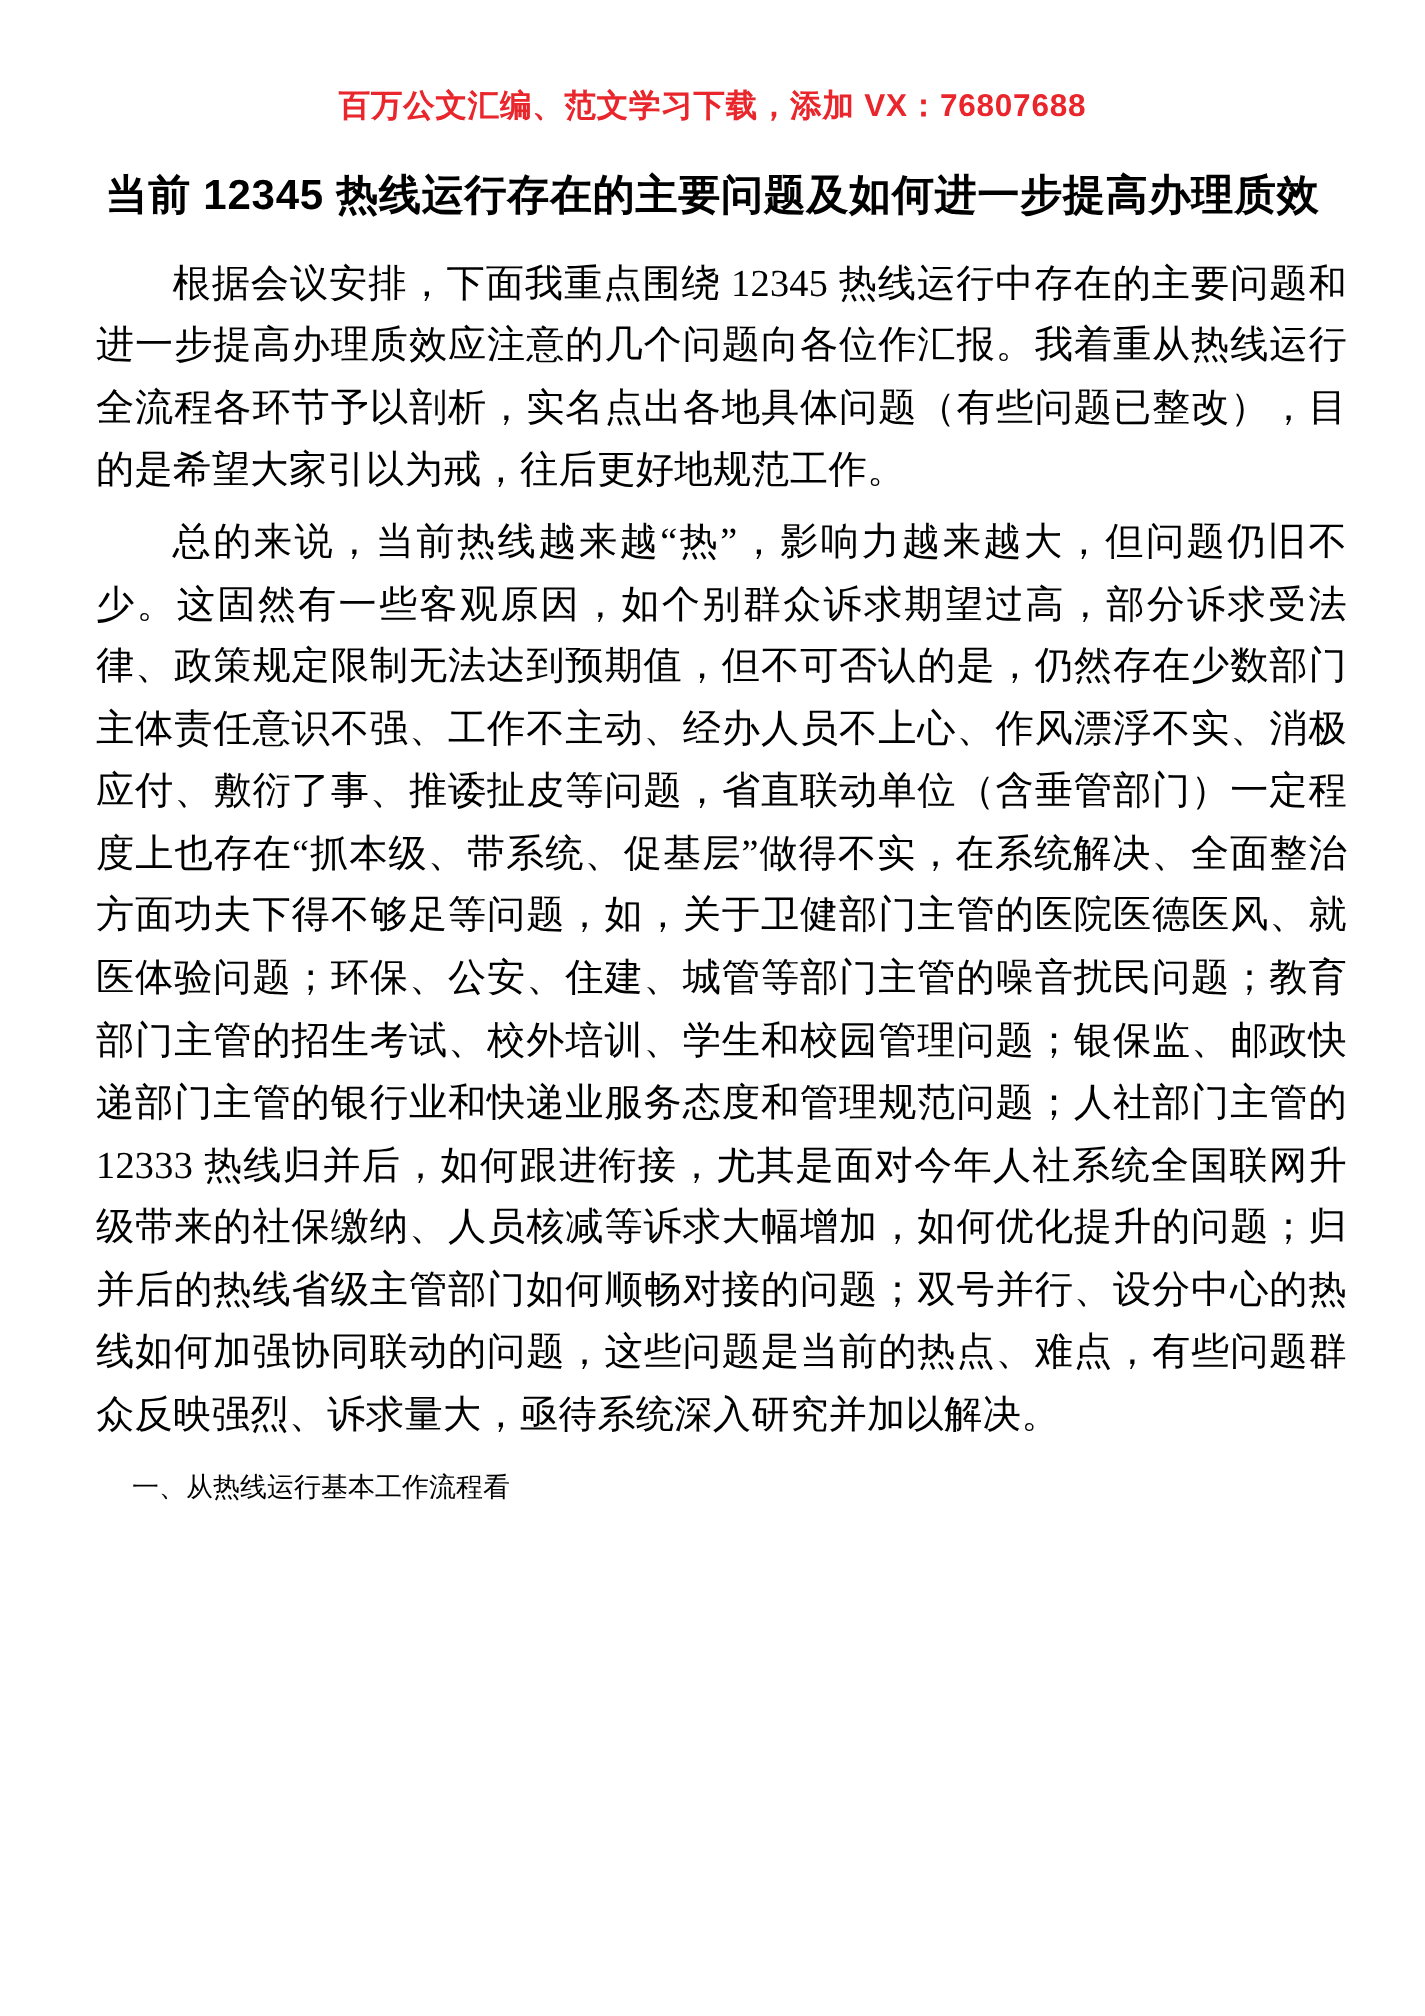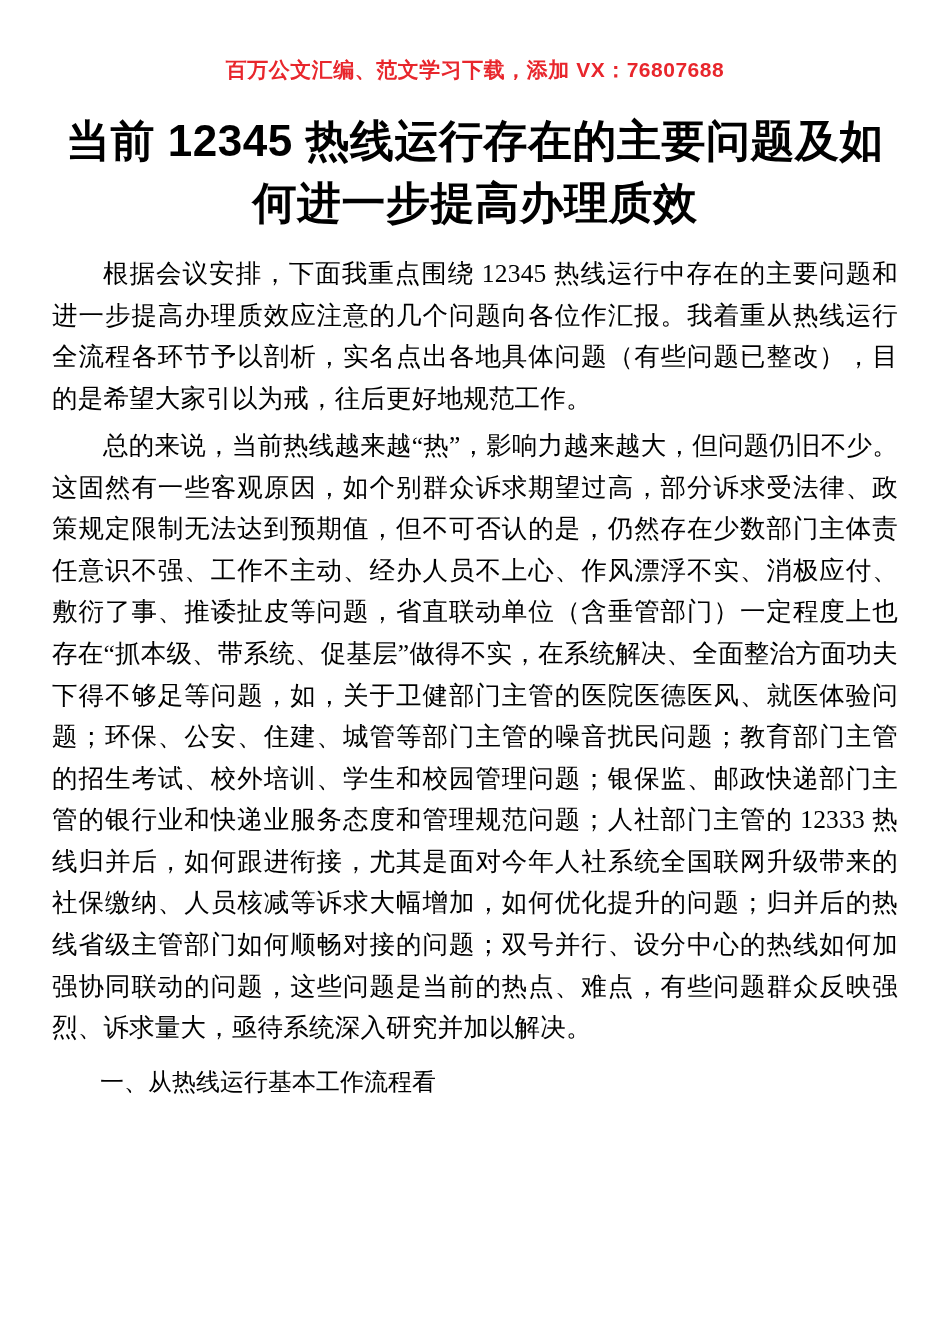--- a/index.html
+++ b/index.html
@@ -25,37 +25,37 @@
     color: #e8262c;
     font-family: "Liberation Sans", "DejaVu Sans", sans-serif;
     font-size: 21px;
     font-weight: bold;
     letter-spacing: 0.5px;
     margin-bottom: 26px;
   }
   .doc-title {
     text-align: center;
     font-family: "Liberation Sans", "DejaVu Sans", sans-serif;
-    font-size: 44px;
+    font-size: 28px;
     font-weight: bold;
     line-height: 1.42;
     letter-spacing: 0.5px;
     margin: 0 10px 18px 10px;
   }
   .para {
     font-size: 25.5px;
     line-height: 1.63;
     text-align: justify;
     text-justify: inter-ideograph;
     text-indent: 2em;
-    margin: 0 0 6px 0;
+    margin: 0 0 6px 12px;
     letter-spacing: 0.2px;
   }
   .heading-1 {
-    font-size: 24px;
+    font-size: 18px;
     line-height: 1.63;
     text-indent: 2em;
     margin: 14px 0 4px 0;
   }
   .heading-2 {
     font-size: 25.5px;
     line-height: 1.63;
     text-indent: 2em;
     font-weight: bold;
     font-family: "Liberation Sans", "DejaVu Sans", sans-serif;

